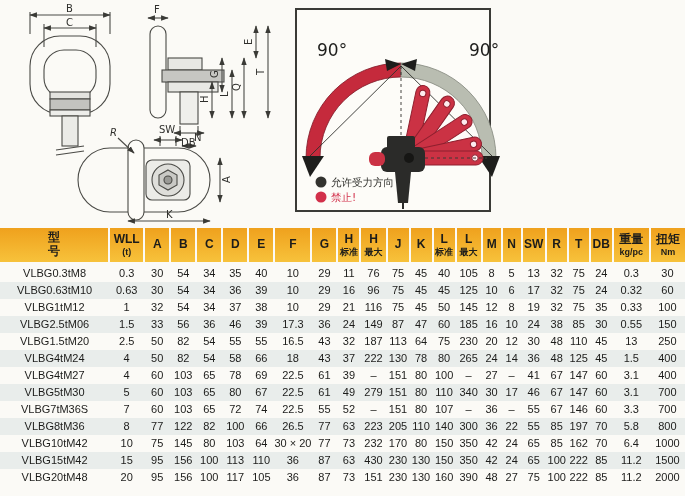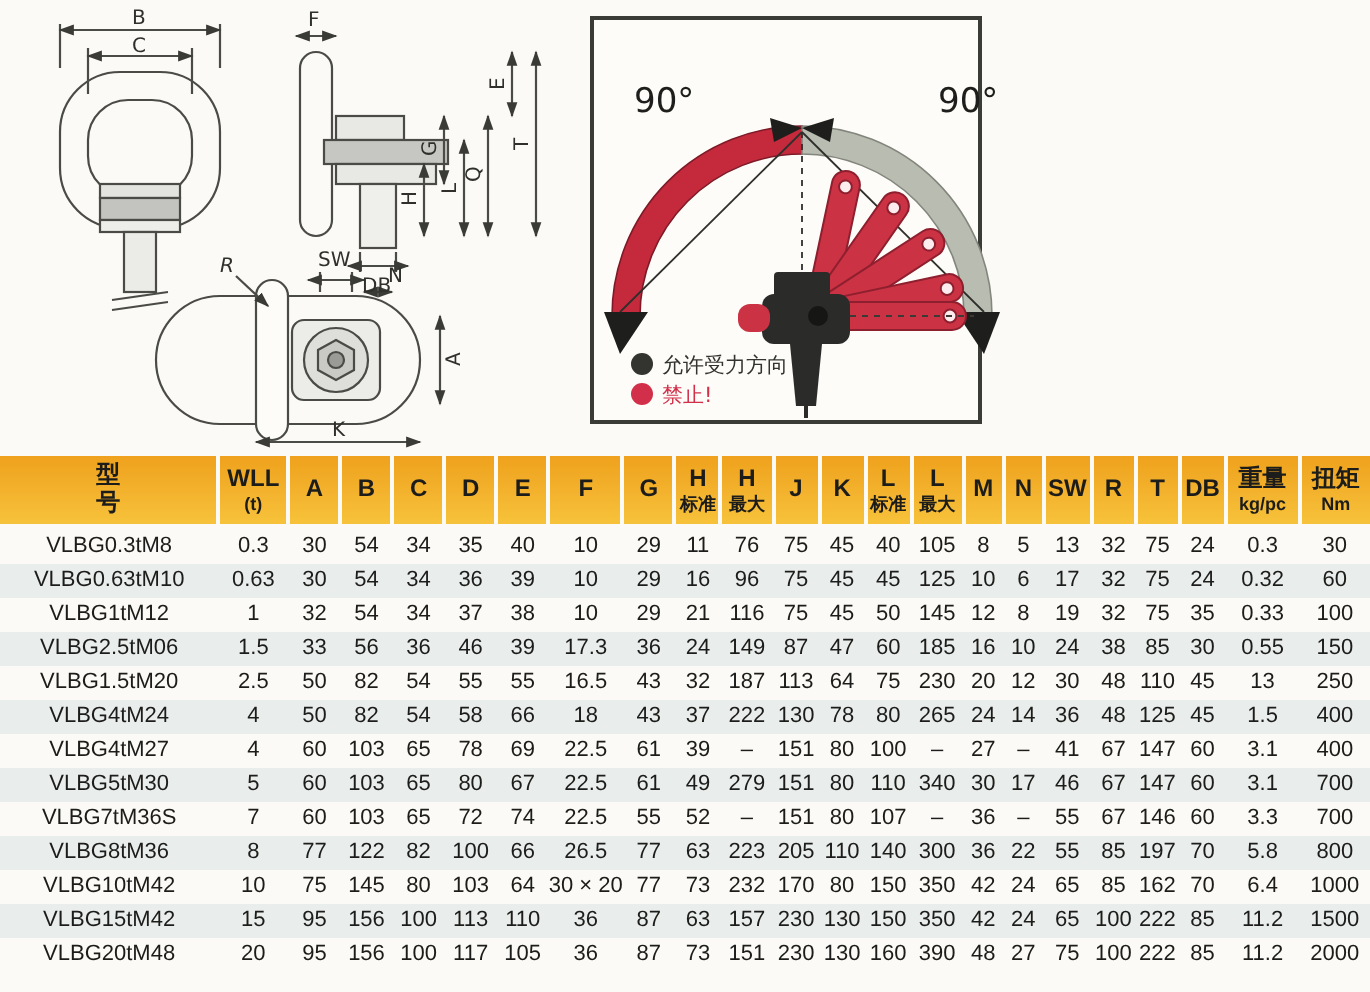--- a/index.html
+++ b/index.html
@@ -568,21 +568,21 @@
             <td class="col-model">VLBG15tM42</td>
             <td class="col-wll">15</td>
             <td class="col-A">95</td>
             <td class="col-B">156</td>
             <td class="col-C">100</td>
             <td class="col-D">113</td>
             <td class="col-E">110</td>
             <td class="col-F">36</td>
             <td class="col-G">87</td>
             <td class="col-H_std">63</td>
-            <td class="col-H_max">157</td>
+            <td class="col-H_max">430</td>
             <td class="col-J">230</td>
             <td class="col-K">130</td>
             <td class="col-L_std">150</td>
             <td class="col-L_max">350</td>
             <td class="col-M">42</td>
             <td class="col-N">24</td>
             <td class="col-SW">65</td>
             <td class="col-R">100</td>
             <td class="col-T">222</td>
             <td class="col-DB">85</td>

